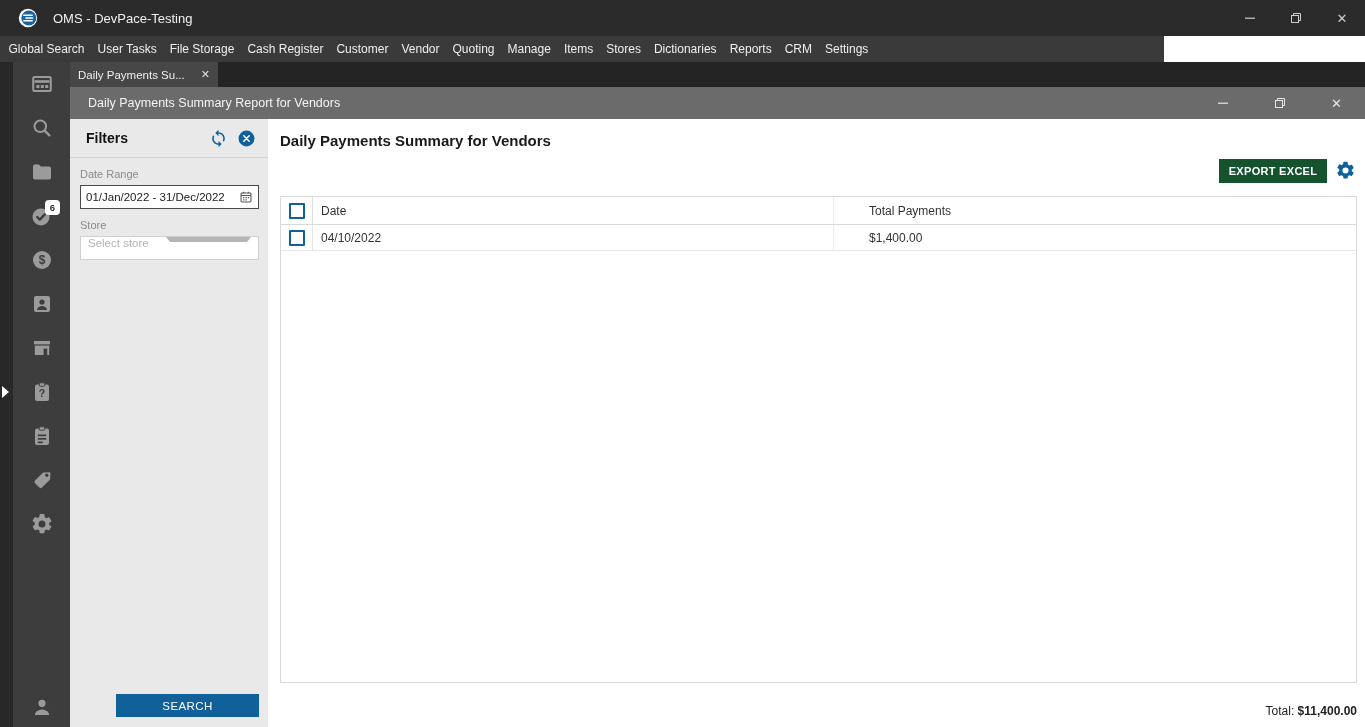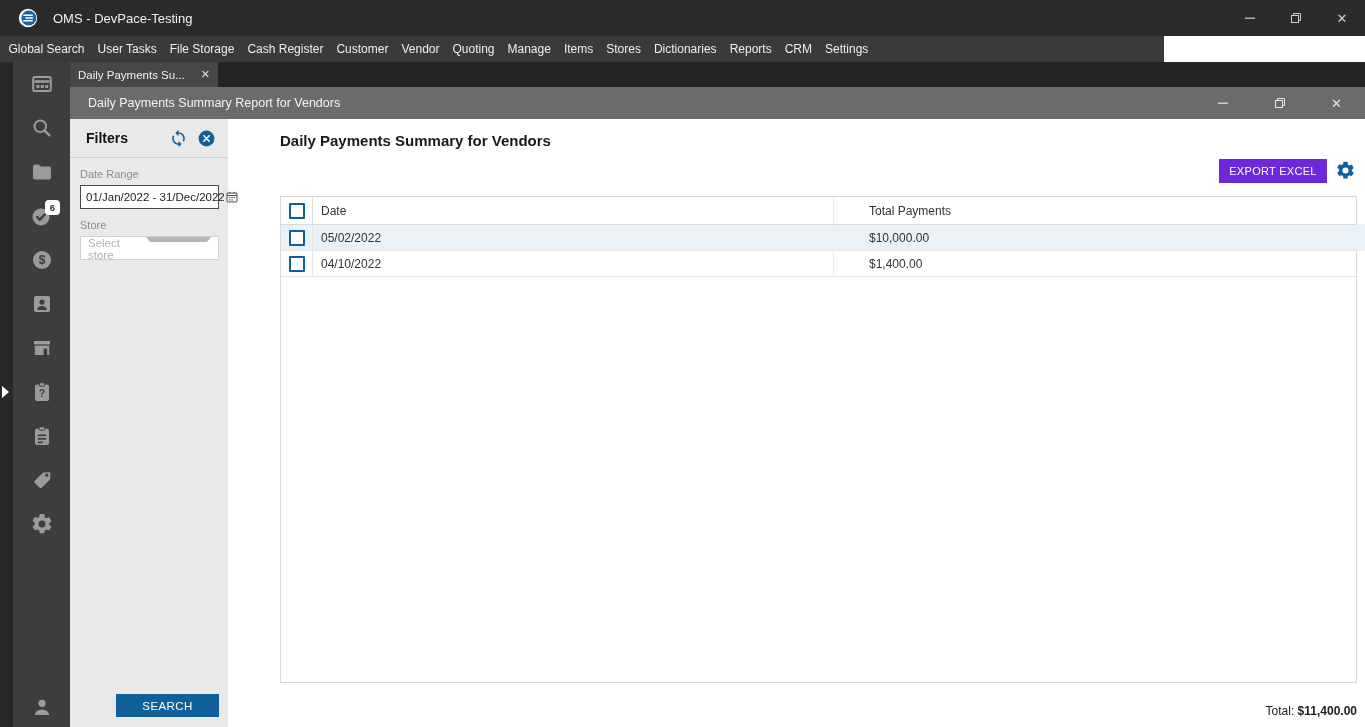--- a/index.html
+++ b/index.html
@@ -36,38 +36,38 @@
   .tab-label { color:#f0f0f0; font-size:11.5px; flex:1; white-space:nowrap; overflow:hidden; }
   .tab-close { color:#e0e0e0; font-size:11px; margin-left:6px; }
 
   
   .doc-titlebar { position:absolute; left:70px; top:87px; right:0; height:32px; background:#6b6b6b; display:flex; align-items:center; }
   .doc-title { color:#f4f4f4; font-size:12.5px; margin-left:18px; }
   .doc-controls { position:absolute; right:0; top:0; height:100%; display:flex; }
   .doc-btn { width:57px; height:32px; display:flex; align-items:center; justify-content:center; color:#e6e6e6; }
 
   
-  .filters { position:absolute; left:70px; top:119px; width:158px; bottom:0; background:#e9e9e9; }
+  .filters { position:absolute; left:70px; top:119px; width:198px; bottom:0; background:#e9e9e9; }
   .filters-header { height:39px; border-bottom:1px solid #d2d2d2; display:flex; align-items:center; padding:0 12px 0 16px; }
   .filters-title { font-size:14px; font-weight:bold; color:#111; flex:1; }
   .icon-btn { width:20px; height:20px; margin-left:8px; display:flex; align-items:center; justify-content:center; }
   .icon-btn svg { width:19px; height:19px; }
   .field-label { font-size:11px; color:#8b8b8b; margin:10px 0 5px 10px; }
   .date-input { margin:0 9px 0 10px; height:24px; background:#fff; border:1px solid #4a4a4a; display:flex; align-items:center; padding:0 5px; }
   .date-input span { font-size:11.5px; color:#222; flex:1; white-space:nowrap; }
   .date-input svg { width:14px; height:14px; flex:none; }
   .select-input { margin:0 9px 8px 10px; height:24px; background:#fff; border:1px solid #cfcfcf; display:flex; padding:0 7px; }
   .select-input span { font-size:11.5px; color:#b3b3b3; flex:1; }
   .select-caret { width:0; height:0; border-left:4.5px solid transparent; border-right:4.5px solid transparent; border-top:5.5px solid #b5b5b5; }
   .search-btn { position:absolute; left:10px; right:9px; bottom:10px; height:23px; background:#10609a; color:#fff; font-size:11.5px; letter-spacing:0.4px; display:flex; align-items:center; justify-content:center; border:none;margin-left:36px; }
 
   
   .content { position:absolute; left:268px; top:119px; right:0; bottom:0; background:#fff; }
   .report-title { position:absolute; left:12px; top:13px; font-size:15px; font-weight:bold; color:#1a1a1a; }
-  .export-btn { position:absolute; right:38px; top:40px; width:108px; height:24px; background:#6d28d9; color:#fff; font-size:11px; font-weight:400; letter-spacing:0.3px; display:flex; align-items:center; justify-content:center; border:none; }
+  .export-btn { position:absolute; right:38px; top:40px; width:108px; height:24px; background:#14532d; color:#fff; font-size:11px; font-weight:700; letter-spacing:0.3px; display:flex; align-items:center; justify-content:center; border:none; }
   .content-gear { position:absolute; right:9px; top:41px; width:21px; height:21px; }
   .content-gear svg { width:21px; height:21px; }
 
   
   .table { position:absolute; left:12px; top:77px; right:8px; height:487px; border:1px solid #d9d9d9; background:#fff; }
   .thead { height:28px; display:flex; align-items:stretch; border-bottom:1px solid #d9d9d9; }
   .trow { height:26px; display:flex; align-items:stretch; border-bottom:1px solid #e6e6e6; position:relative; }
   .trow.hl { background:#eaf2f7; }
   .trow.hl::after { content:""; position:absolute; left:100%; top:-1px; bottom:-1px; width:9px; background:#eaf2f7; }
   .cell-check { width:32px; display:flex; align-items:center; justify-content:center; border-right:1px solid #e6e6e6; }
@@ -323,27 +323,20 @@
 
   <div class="table">
     <div class="thead">
       <div class="cell-check">
           <span class="checkbox"></span>
         </div>
       <div class="cell-date">Date</div>
       <div class="cell-total">Total Payments</div>
     </div>
     <div id="table-body">
-        <div class="trow hl">
-    <div class="cell-check">
-            <span class="checkbox"></span>
-          </div>
-    <div class="cell-date">05/02/2022</div>
-    <div class="cell-total">$10,000.00</div>
-  </div>
         <div class="trow">
     <div class="cell-check">
             <span class="checkbox"></span>
           </div>
     <div class="cell-date">04/10/2022</div>
     <div class="cell-total">$1,400.00</div>
   </div>
       </div>
   </div>
 

